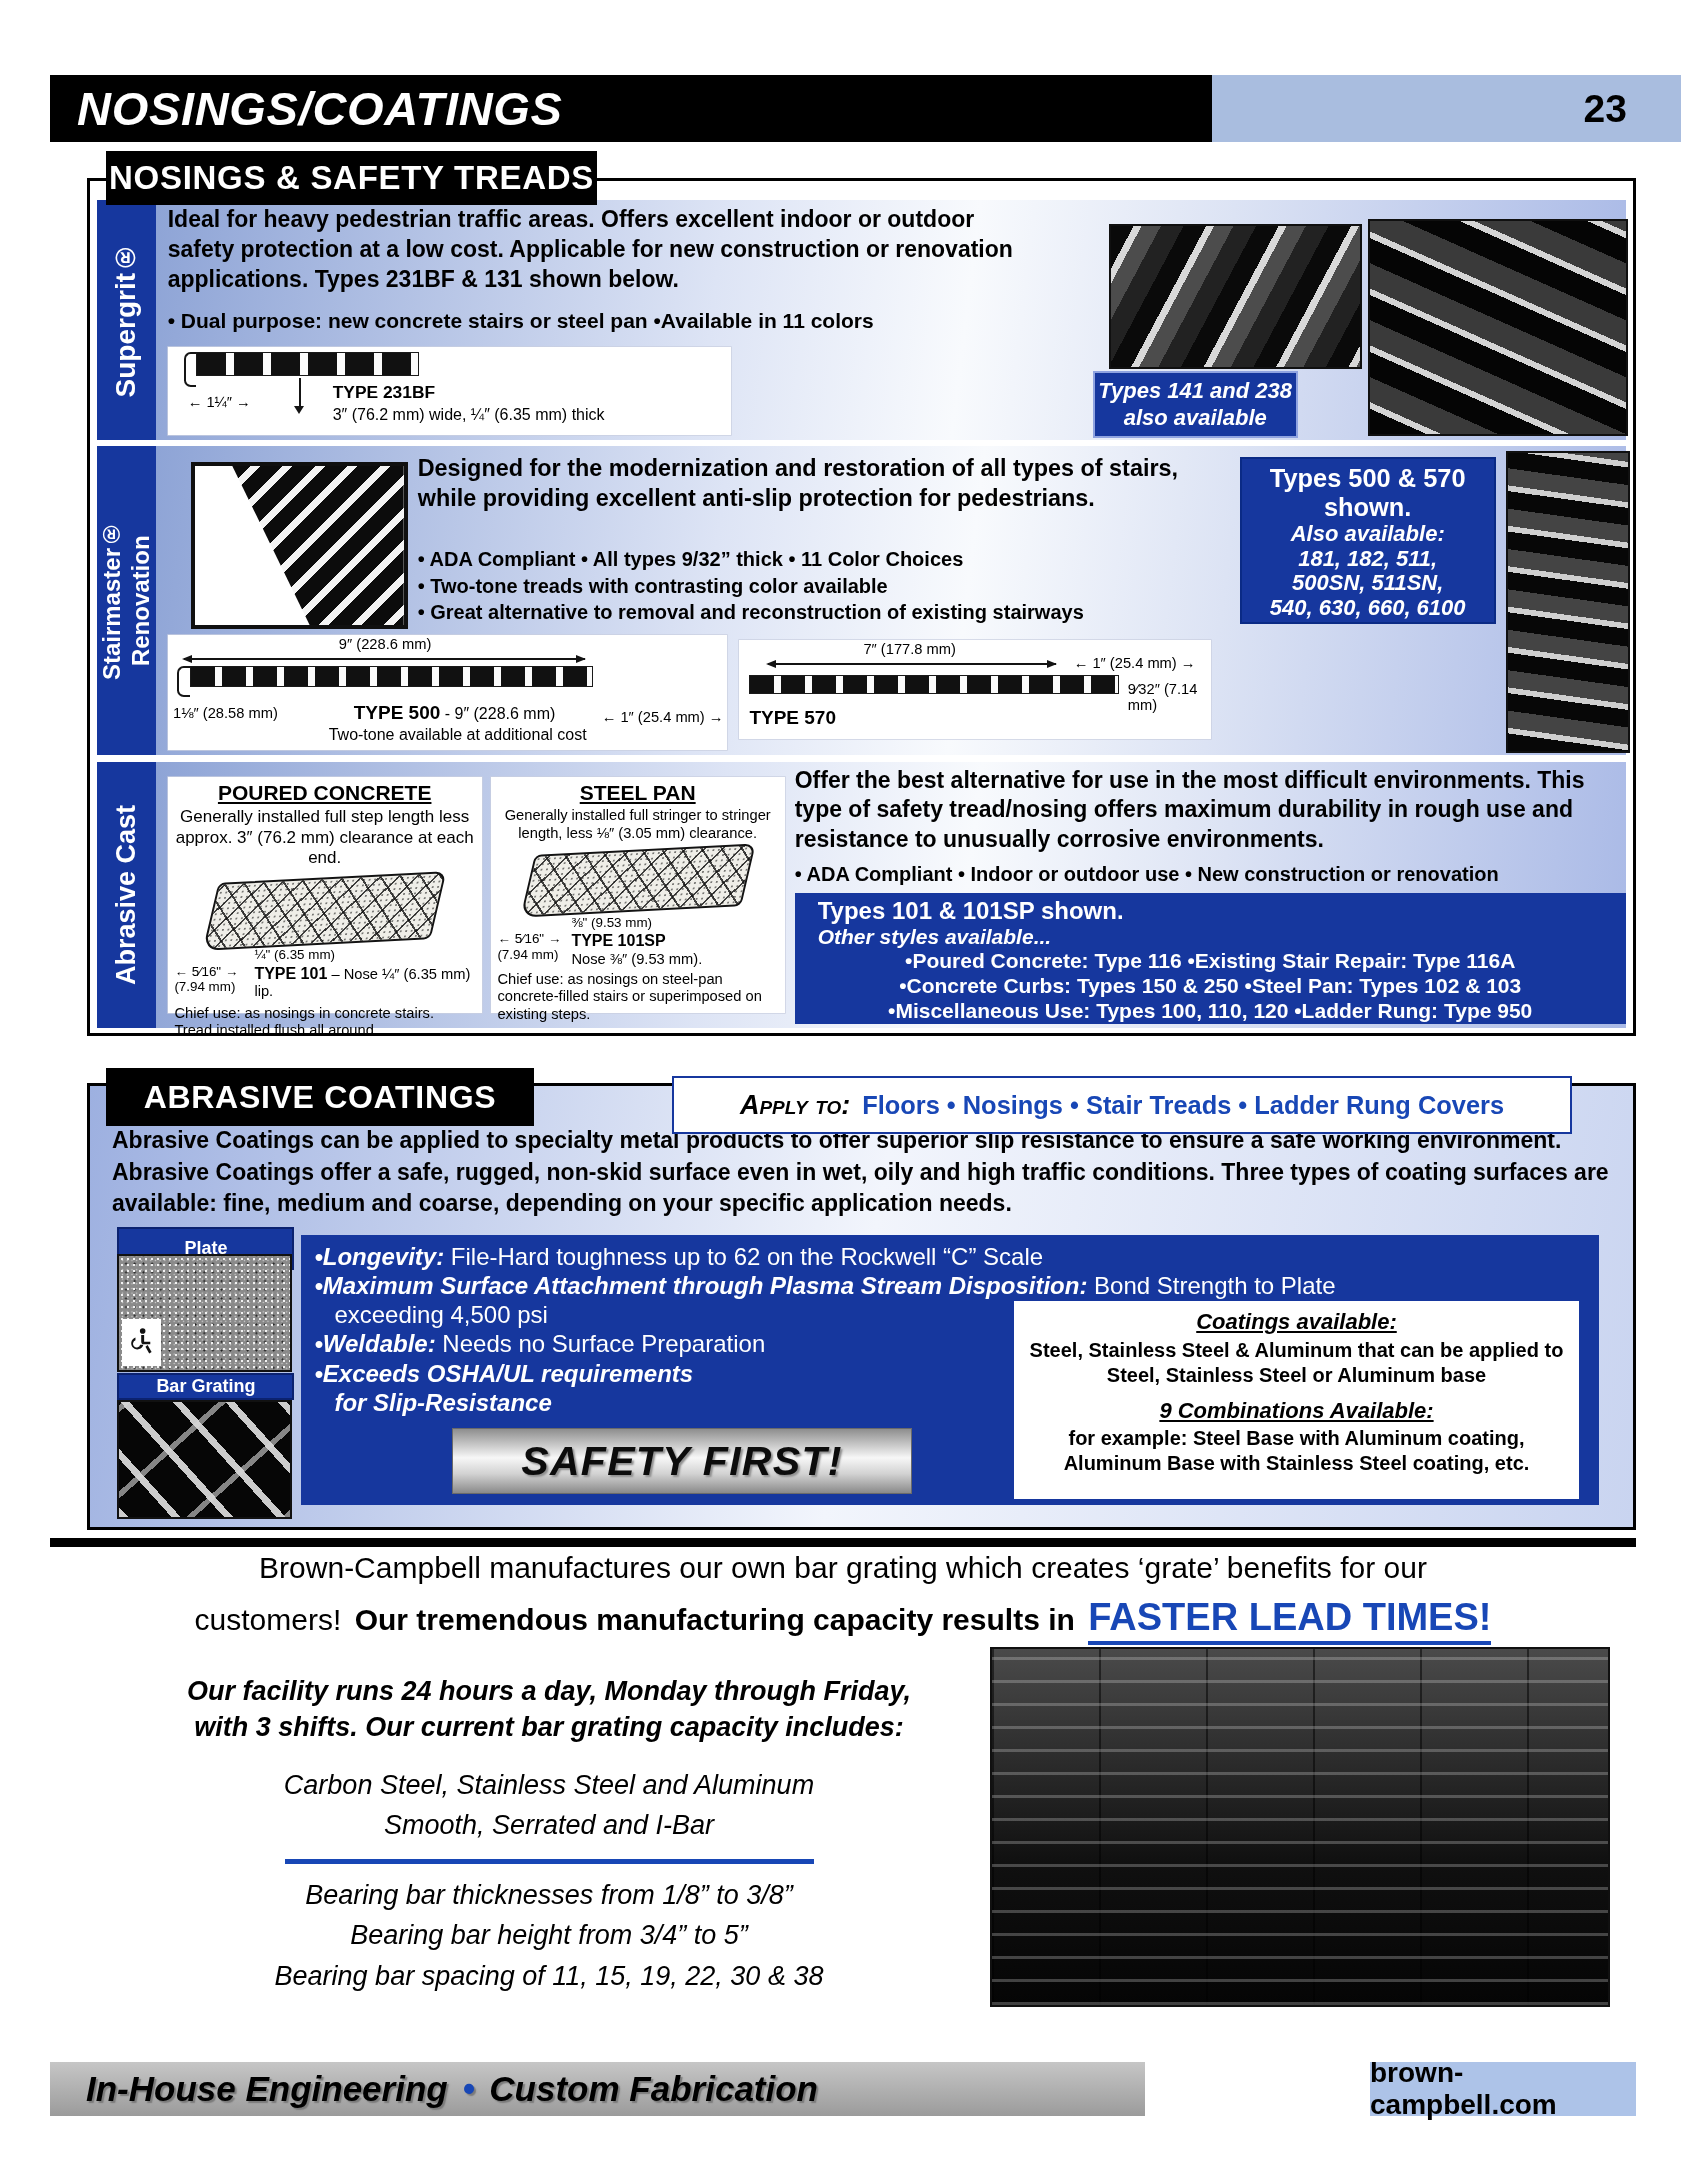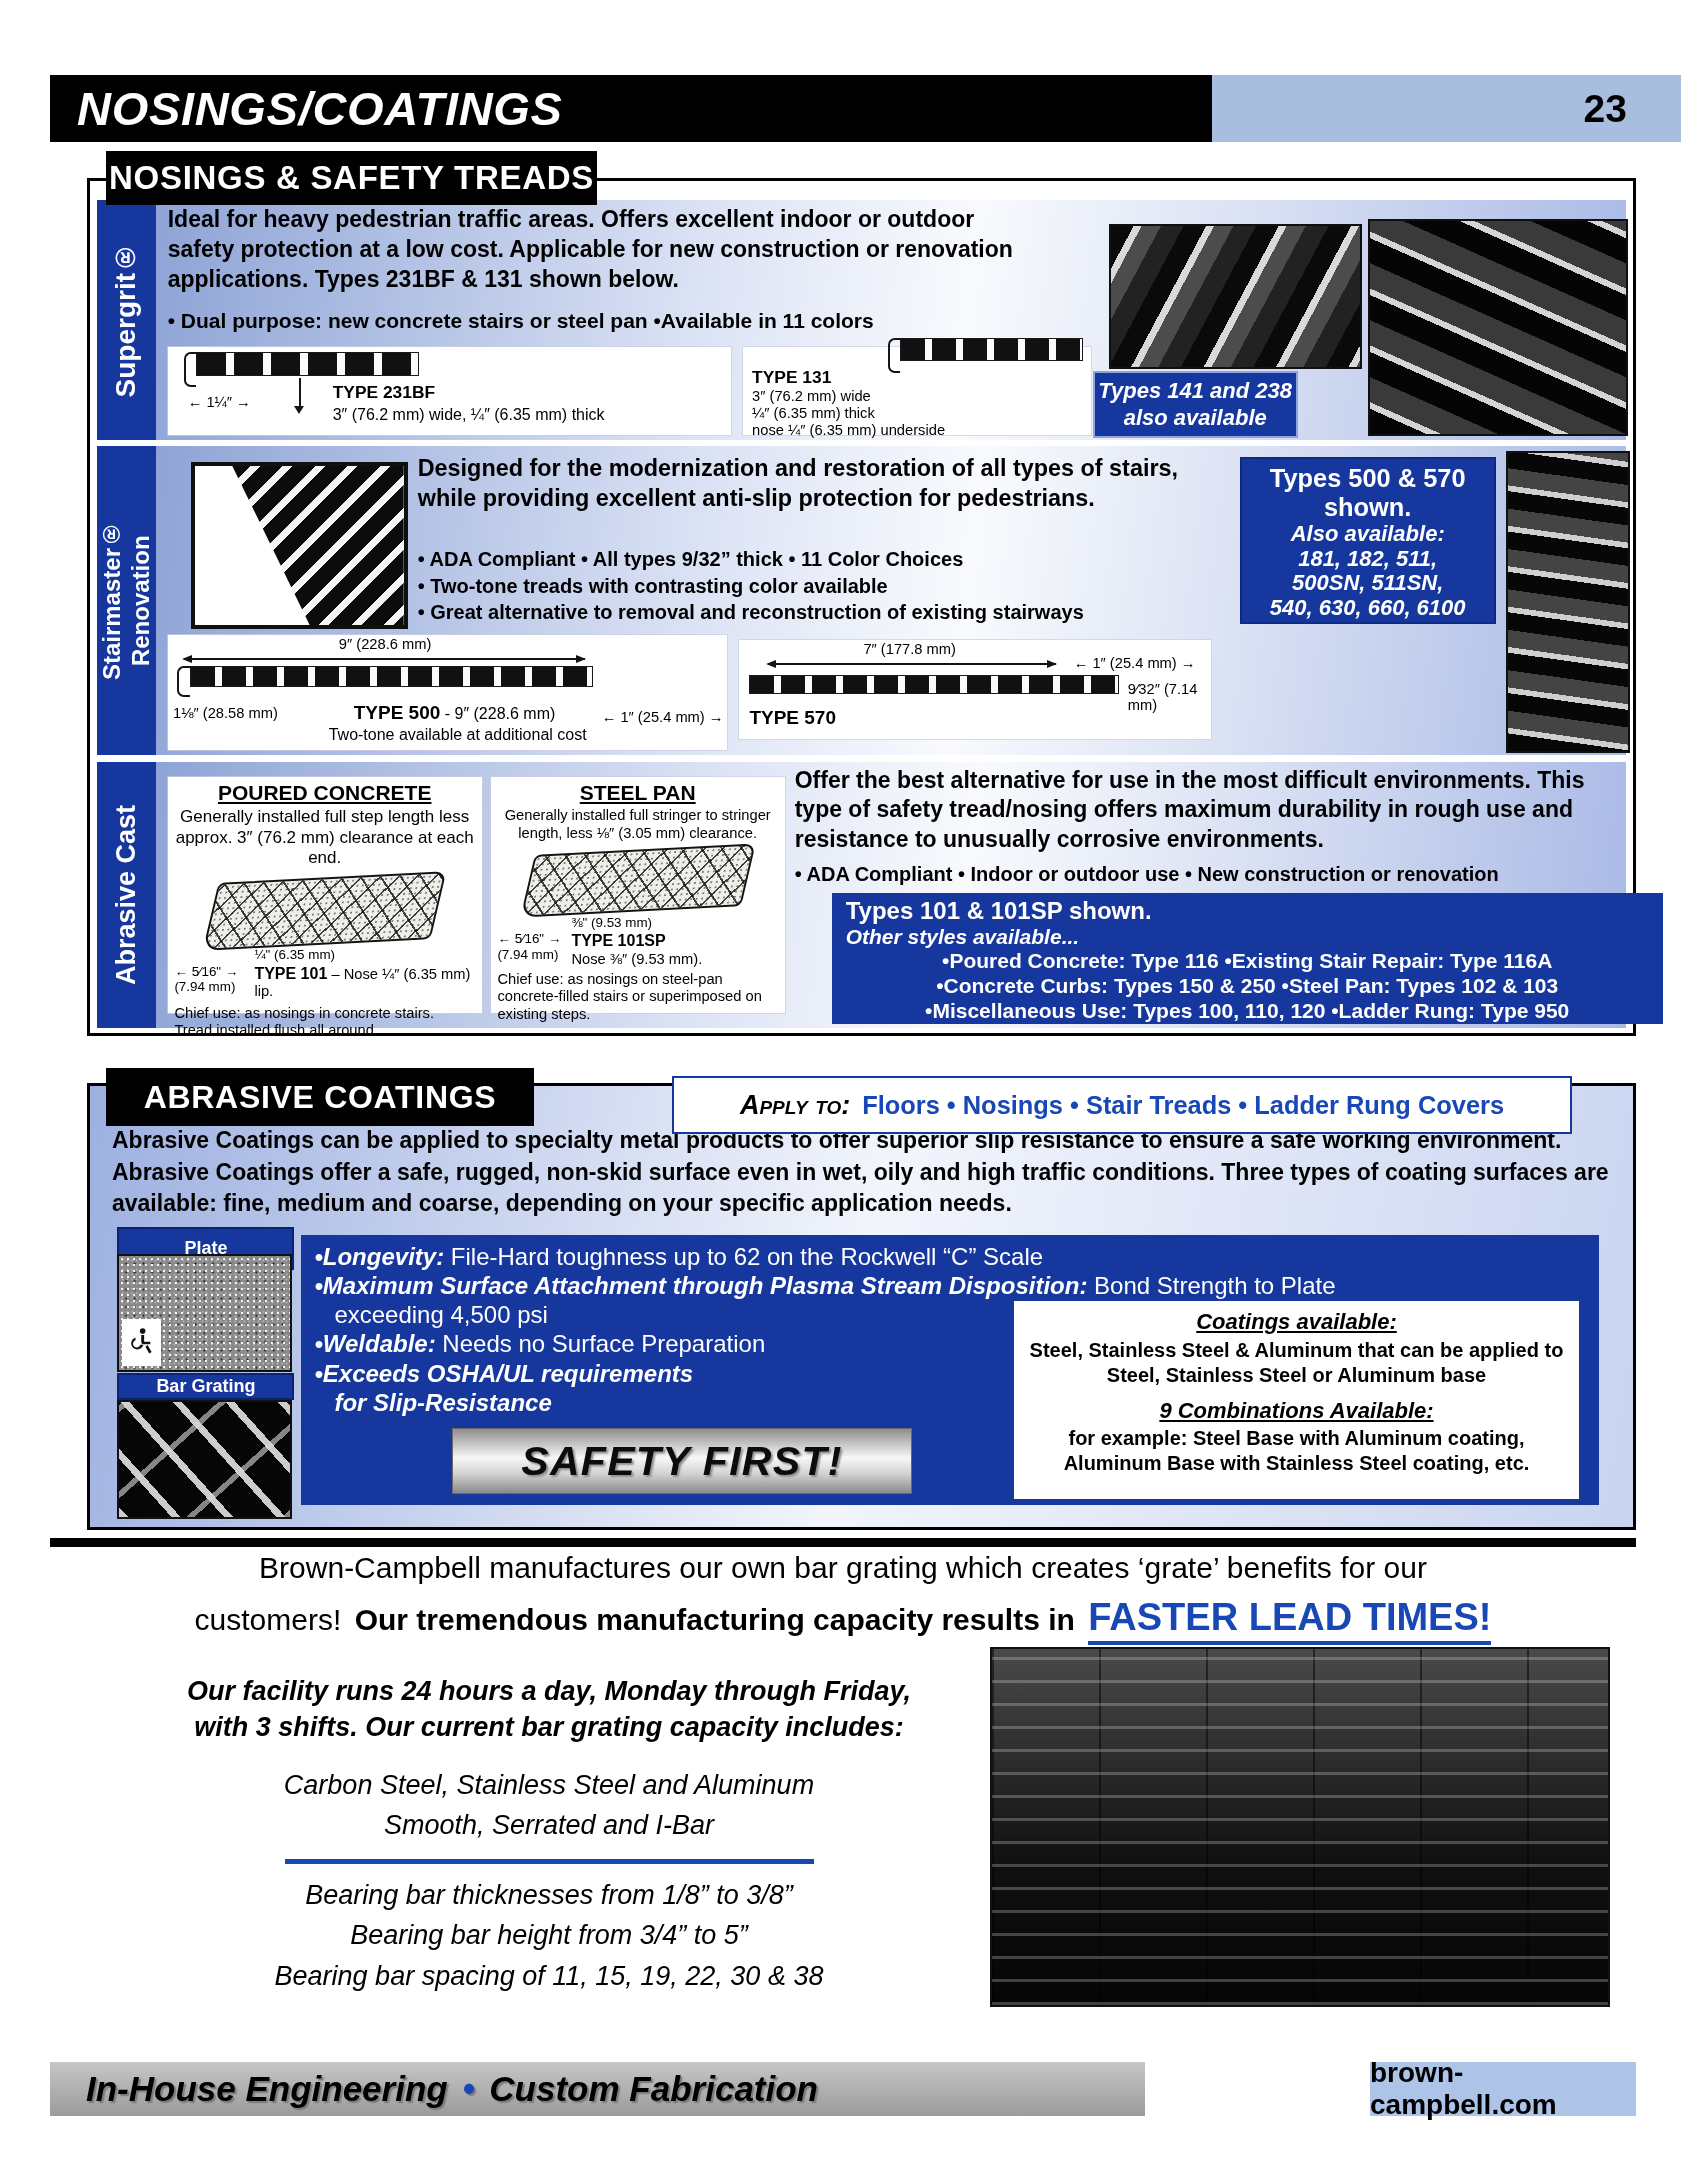--- a/index.html
+++ b/index.html
@@ -127,32 +127,20 @@
           <div class="gritwrap" style="left:16px;top:5.4px;">
             <div class="hookL"></div>
               <div class="grit" style="width:221px;"></div>
           </div>
           <div class="anchor" style="left:131px;top:31px;height:28px;"></div>
           <div class="abs small-dim dim-arrows" style="left:20px;top:47px;">1¼″</div>
           <div class="abs" style="left:165px;top:35px;font-weight:bold;font-size:17.4px;">TYPE 231BF</div>
           <div class="abs" style="left:165px;top:59px;font-size:16px;">3″ (76.2 mm) wide, ¼″ (6.35 mm) thick</div>
         </div>
 
-        <div class="whitebox" style="left:587px;top:147px;width:348px;height:88px;">
-          <div class="gritwrap" style="left:145px;top:-9.4px;">
-            <div class="hookL"></div>
-              <div class="grit grit-fine" style="width:181px;"></div>
-          </div>
-          <div class="abs" style="left:9.4px;top:20px;font-weight:bold;font-size:17.4px;">TYPE 131</div>
-          <div class="abs" style="left:9.4px;top:41px;font-size:14.7px;line-height:1.15;">
-            <div>3″ (76.2 mm) wide</div>
-            <div>¼″ (6.35 mm) thick</div>
-            <div>nose ¼″ (6.35 mm) underside</div>
-          </div>
-        </div>
 
         <div class="bluebox" style="left:937px;top:171px;width:201px;height:63px;border:2px solid #8fa3e0;display:flex;flex-direction:column;align-items:center;justify-content:center;font-style:italic;font-weight:bold;font-size:22px;line-height:1.2;">
           <div>Types 141 and 238</div>
           <div>also available</div>
         </div>
       </div>
     </div>
 
     <div class="row" style="top:265px;height:309px;">
       <div class="side">
@@ -247,21 +235,21 @@
               <div style="font-weight:bold;font-size:16px;">TYPE 101SP</div>
               <div>Nose ⅜″ (9.53 mm).</div>
             </div>
           </div>
           <div style="font-size:14.7px;text-align:left;line-height:1.2;margin-top:2.7px;">Chief use: as nosings on steel-pan concrete-filled stairs or superimposed on existing steps.</div>
         </div>
 
         <div class="abs bold-p" style="left:639px;top:4px;width:833px;font-size:23px;line-height:1.28;">Offer the best alternative for use in the most difficult environments. This type of safety tread/nosing offers maximum durability in rough use and resistance to unusually corrosive environments.</div>
         <div class="abs bold-p" style="left:639px;top:99px;font-size:20px;">• ADA Compliant  • Indoor or outdoor use   • New construction or renovation</div>
 
-        <div class="bluebox" style="left:639px;top:131px;width:831px;height:131px;padding:4px 14px;box-sizing:border-box;margin-left:37px;">
+        <div class="bluebox" style="left:639px;top:131px;width:831px;height:131px;padding:4px 23px;box-sizing:border-box;">
           <div style="font-size:24px;font-weight:bold;">Types 101 &amp; 101SP shown.</div>
           <div style="font-size:21px;font-weight:bold;font-style:italic;">Other styles available...</div>
           <div style="font-size:21px;font-weight:bold;text-align:center;line-height:1.18;">
             <div>•Poured Concrete: Type 116   •Existing Stair Repair: Type 116A</div>
             <div>•Concrete Curbs: Types 150 &amp; 250   •Steel Pan: Types 102 &amp; 103</div>
             <div>•Miscellaneous Use: Types 100, 110, 120   •Ladder Rung: Type 950</div>
           </div>
         </div>
       </div>
     </div>

